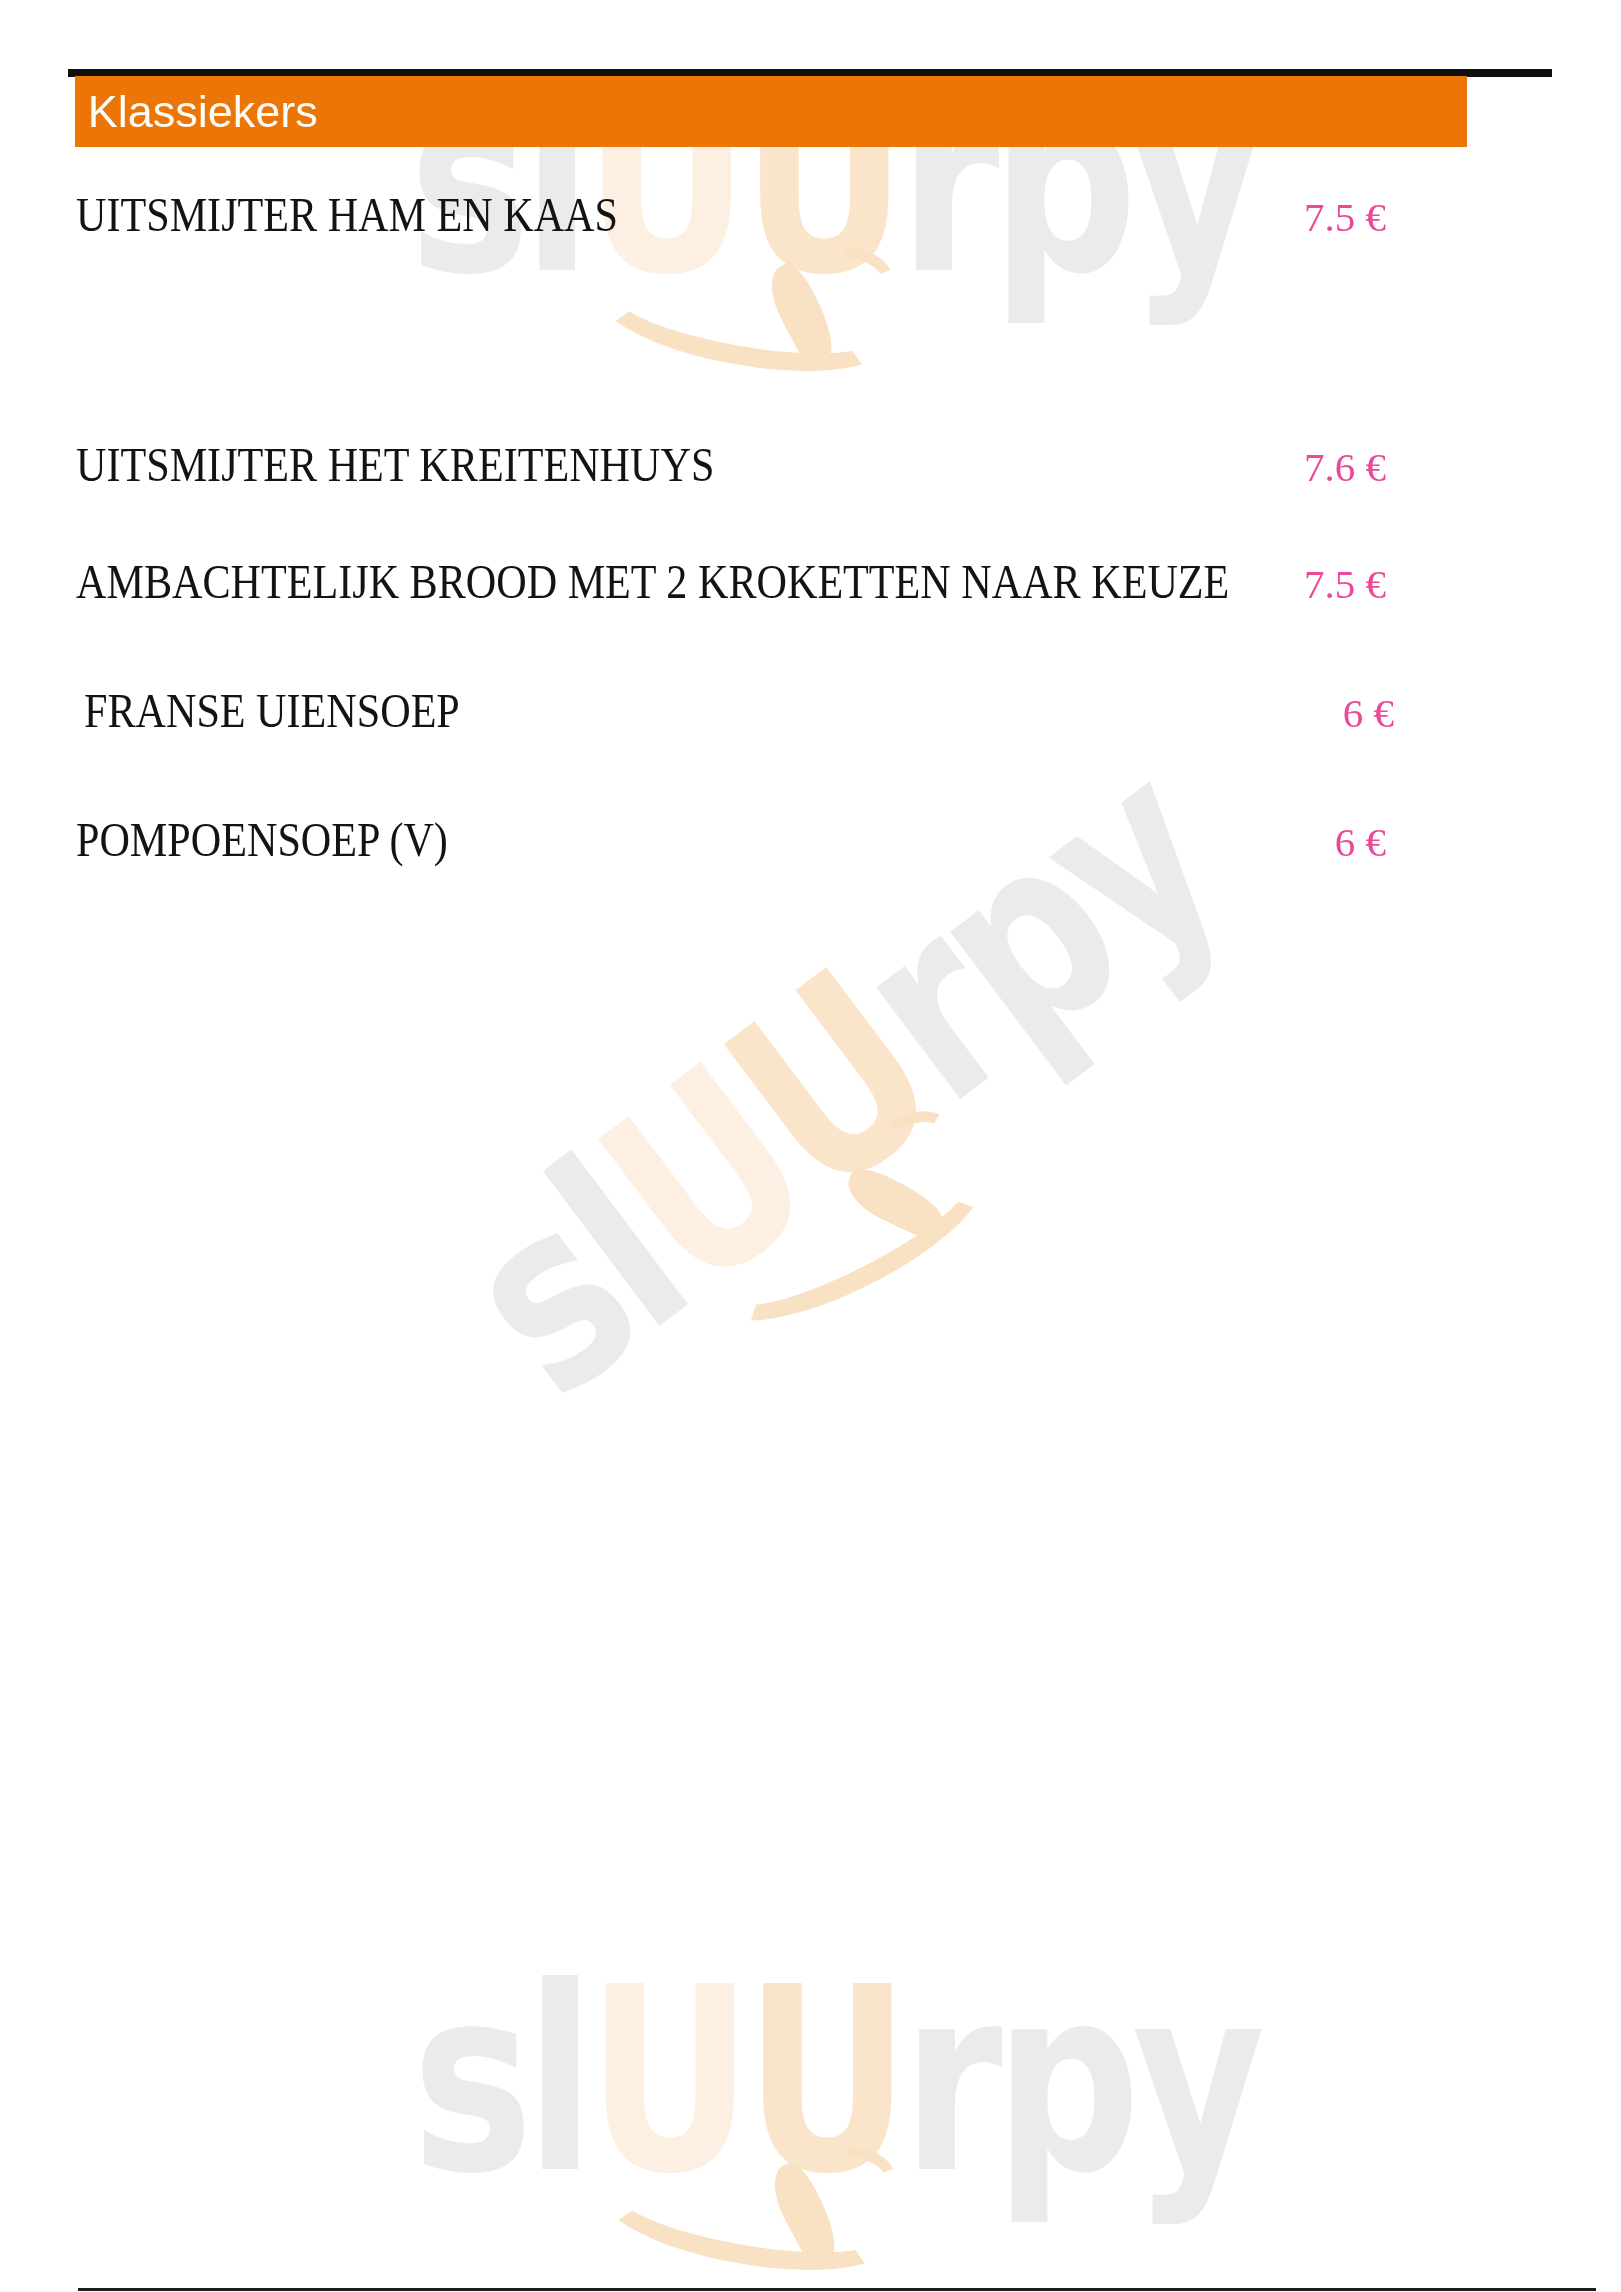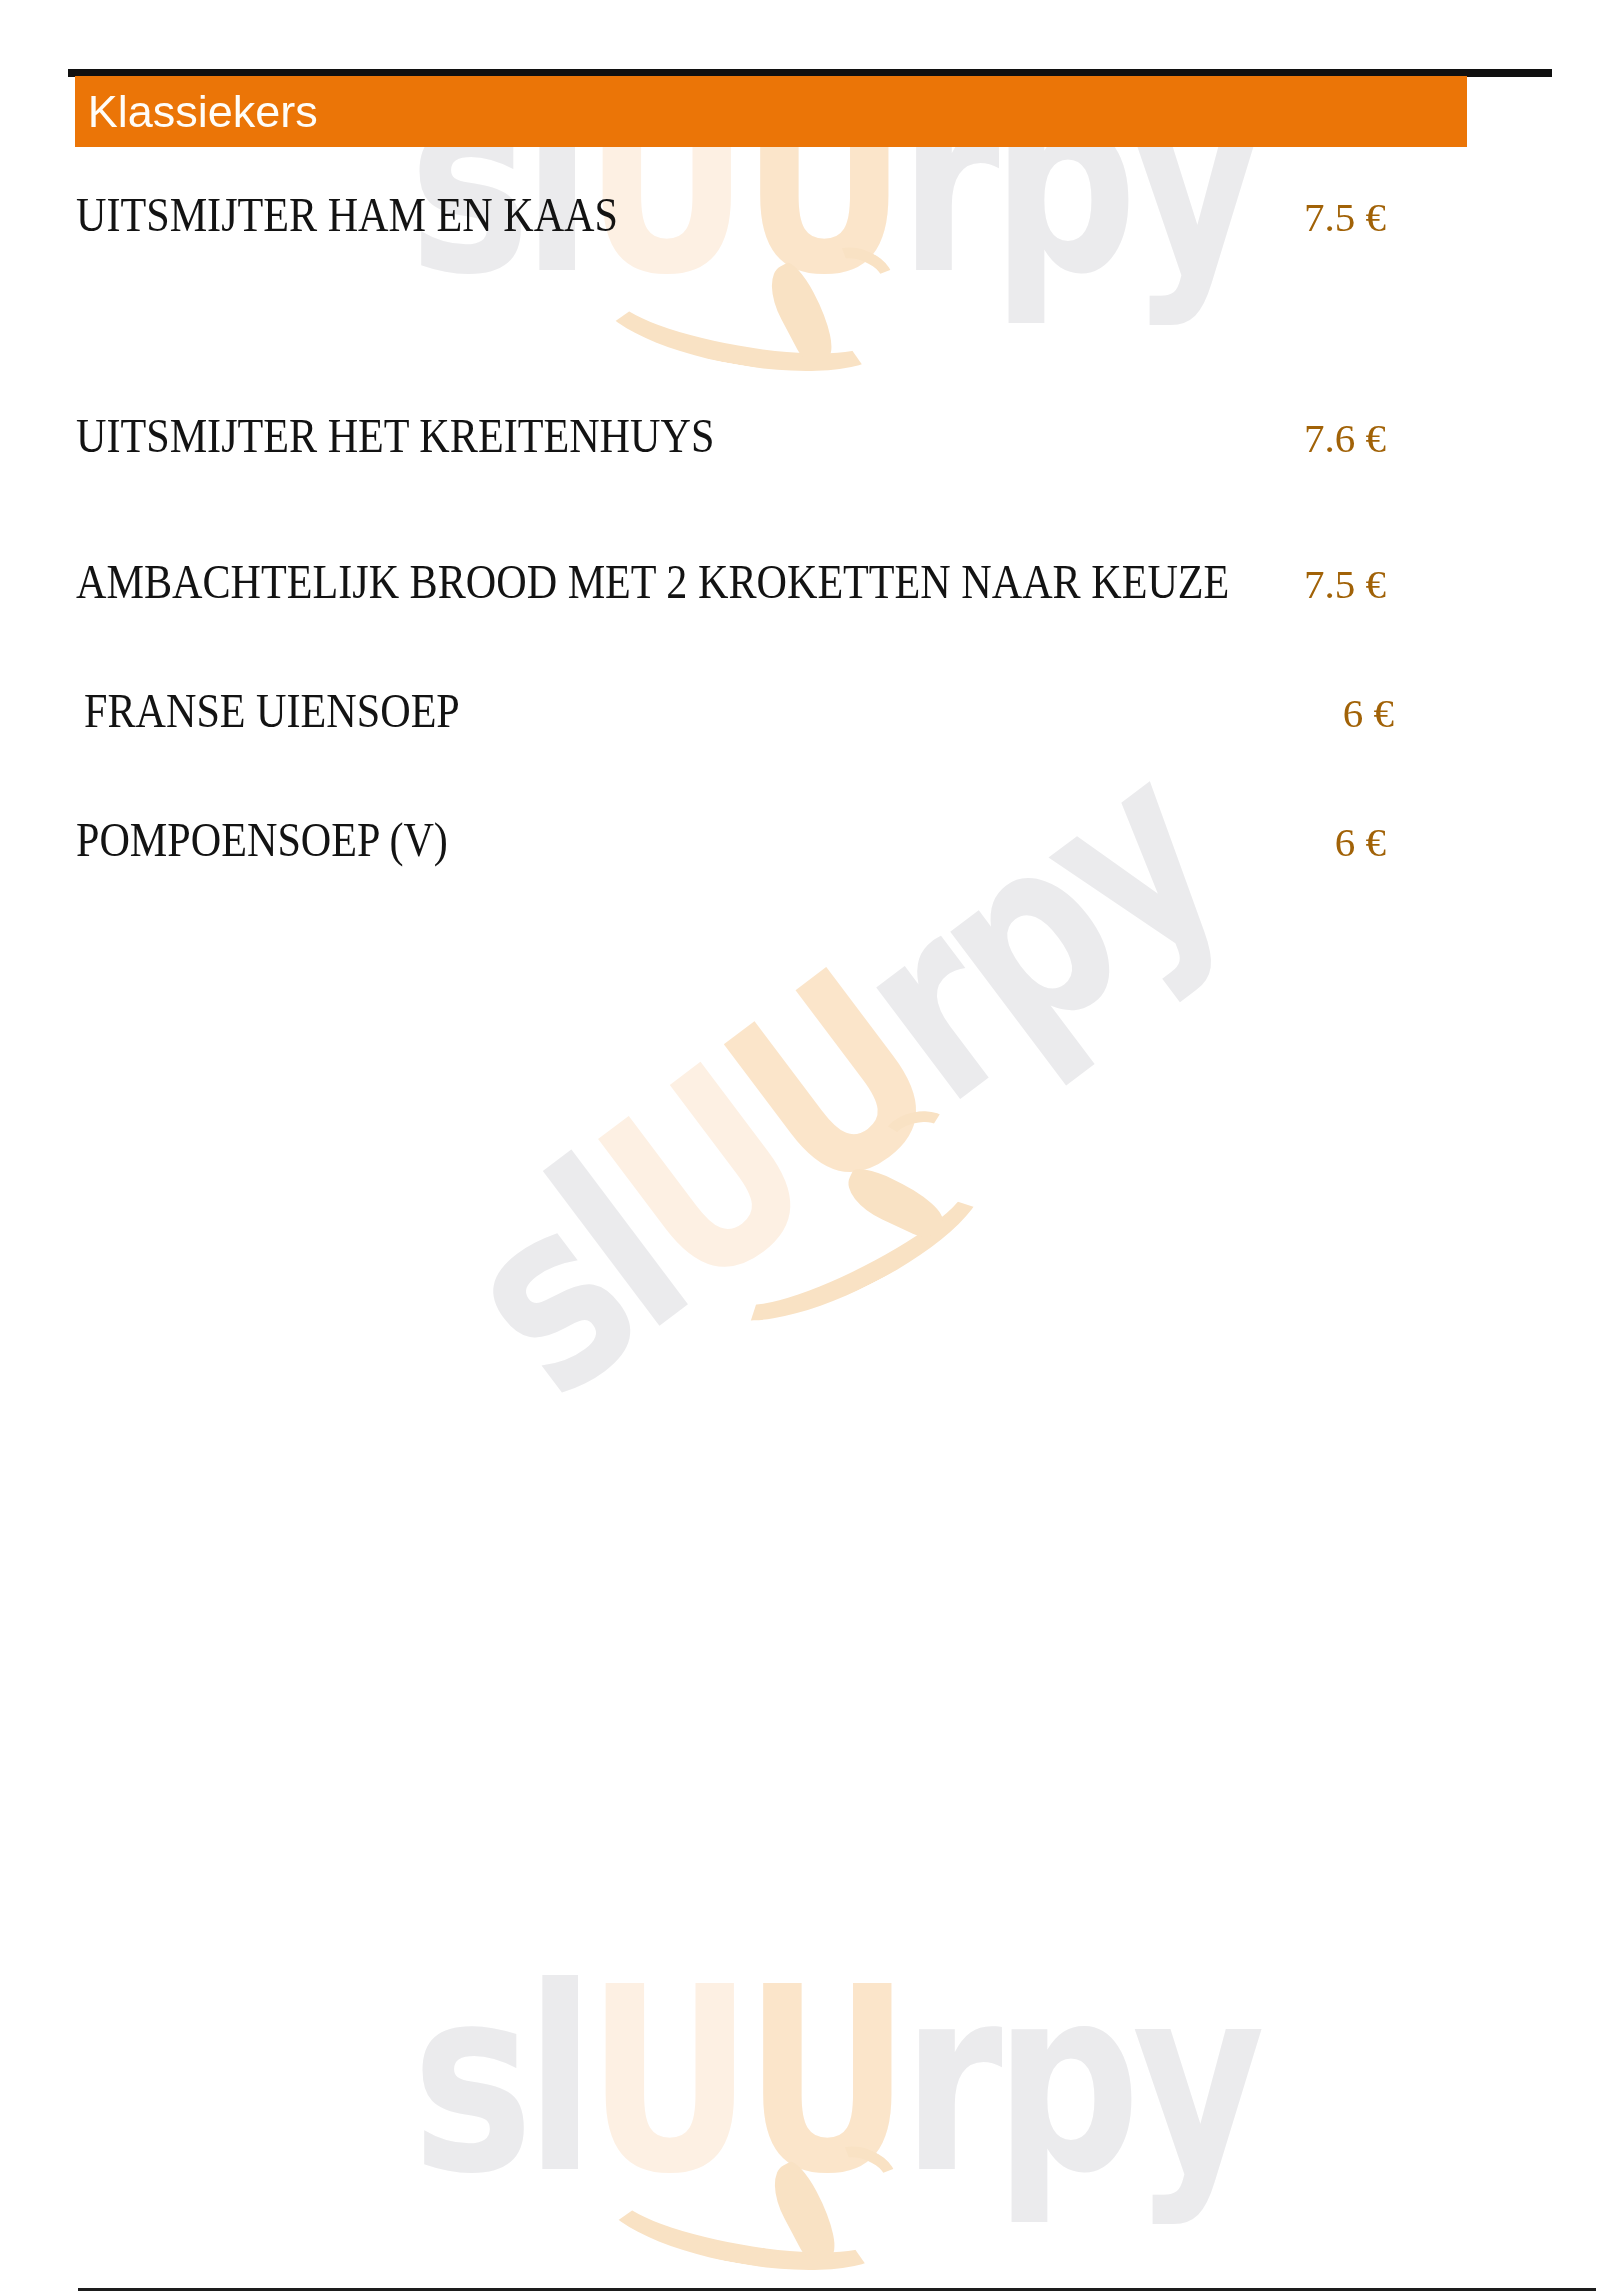--- a/index.html
+++ b/index.html
@@ -109,26 +109,26 @@
     white-space: nowrap;
     transform: scaleX(0.86);
     transform-origin: 0 0;
     display: inline-block;
   }
   .item-price {
     position: absolute;
     right: 0; top: 6.9px;
     font-size: 41px;
     line-height: 1;
-    color: #a16207;
+    color: #ec4899;
     white-space: nowrap;
   }
   .row-1 { top: 170px; margin-top: 20px; }
   .row-2 { top: 297px; }
-  .row-3 { top: 411px; text-decoration: underline; }
+  .row-3 { top: 440px; text-decoration: underline; }
   .row-4 { top: 557px; }
   .row-5 { top: 686px; margin-left: 8px; }
   .row-6 { top: 815px; }
 
   
   .bottomline {
     position: absolute;
     left: 78px; top: 2288px;
     width: 1518px; height: 2.9px;
     background: #1d1d1d;

